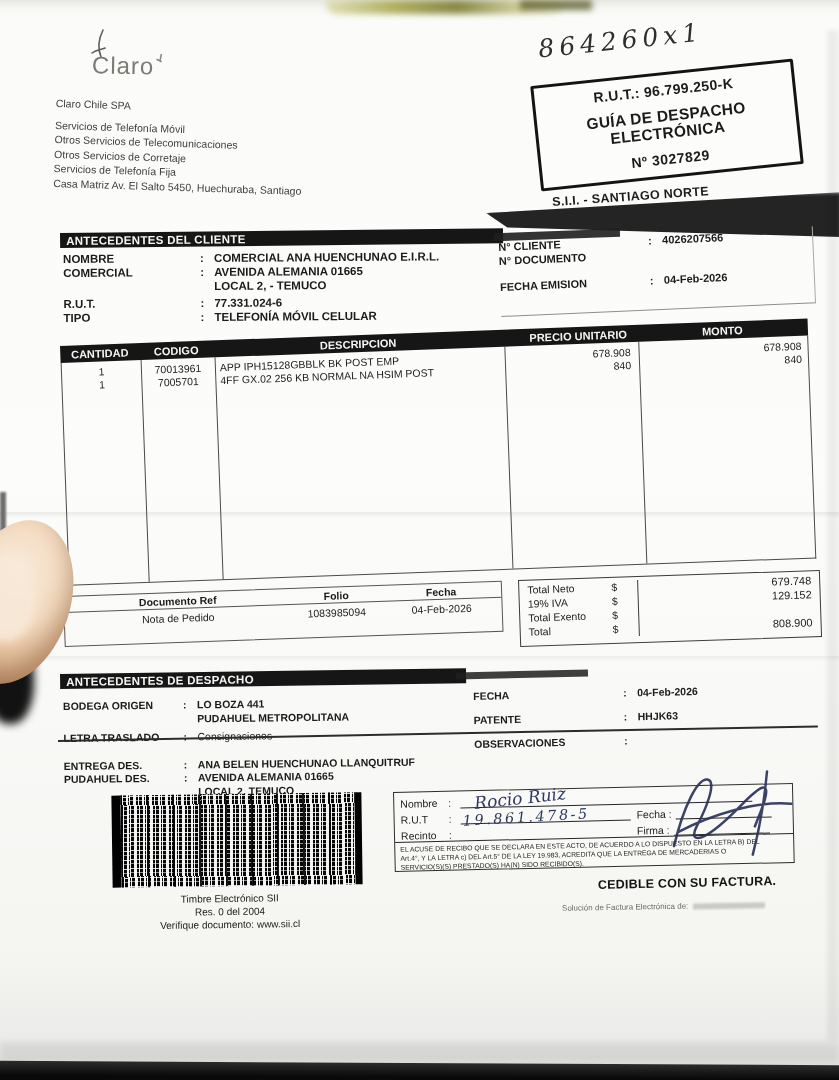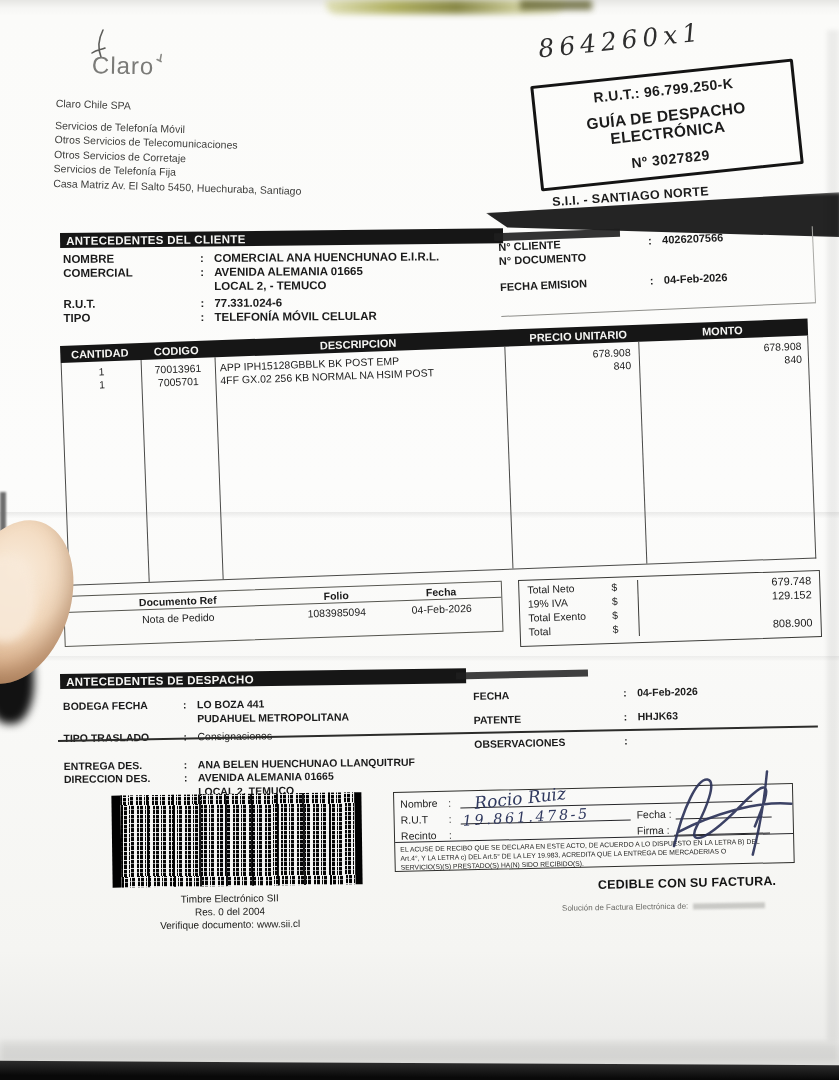--- a/index.html
+++ b/index.html
@@ -275,41 +275,41 @@
       <span class="tv">808.900</span>
   </div>
 
   <div class="abs bar dispatch-bar">
     <span>ANTECEDENTES DE DESPACHO</span>
   </div>
   <div class="abs dispatch-bar-tail"></div>
 
   <div class="abs dispatch-left">
     <div class="kv">
-      <span class="k">BODEGA FECHA</span>
+      <span class="k">BODEGA ORIGEN</span>
         <span class="c">:</span>
         <span class="v">LO BOZA 441</span>
     </div>
     <div class="kv">
       <span class="k"></span>
         <span class="c"></span>
         <span class="v">PUDAHUEL  METROPOLITANA</span>
     </div>
     <div class="kv dl-gap">
-      <span class="k">TIPO TRASLADO</span>
+      <span class="k">LETRA TRASLADO</span>
         <span class="c">:</span>
         <span class="v plain">Consignaciones</span>
     </div>
     <div class="kv" style="margin-top:14px">
       <span class="k">ENTREGA DES.</span>
         <span class="c">:</span>
         <span class="v">ANA BELEN HUENCHUNAO LLANQUITRUF</span>
     </div>
     <div class="kv">
-      <span class="k">DIRECCION DES.</span>
+      <span class="k">PUDAHUEL DES.</span>
         <span class="c">:</span>
         <span class="v">AVENIDA ALEMANIA 01665</span>
     </div>
     <div class="kv">
       <span class="k"></span>
         <span class="c"></span>
         <span class="v">LOCAL 2,  TEMUCO</span>
     </div>
   </div>
 

